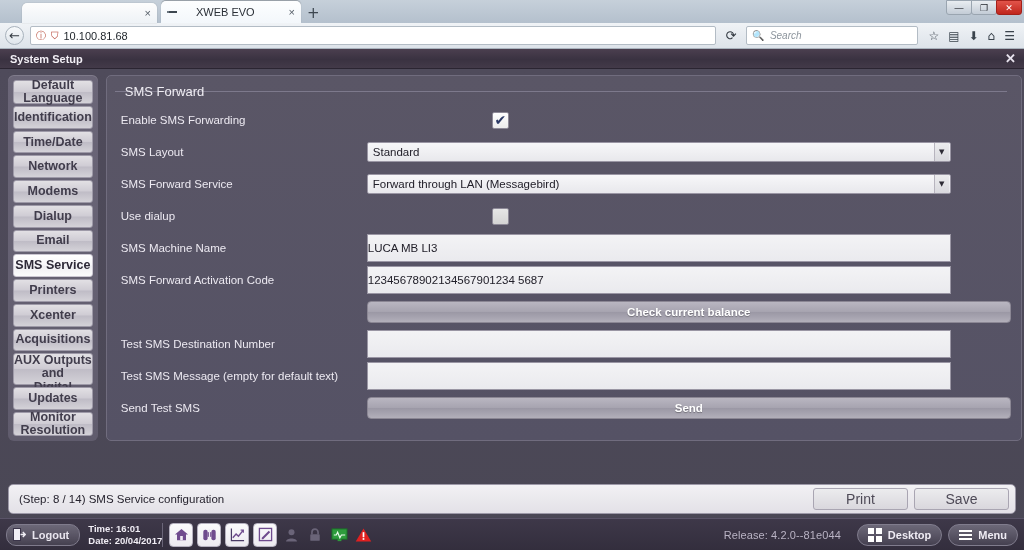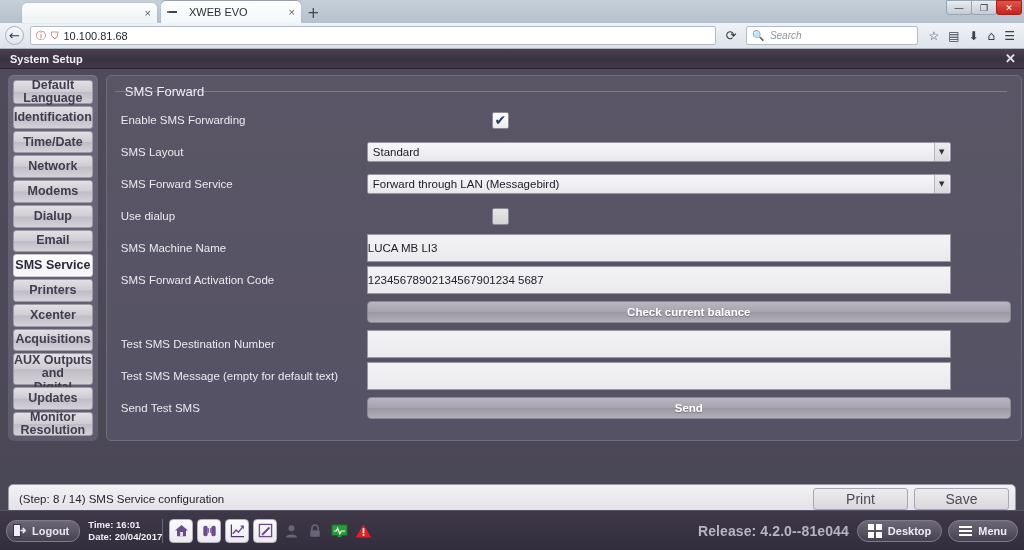--- a/index.html
+++ b/index.html
@@ -26,21 +26,21 @@
   .tab-blank {
     width: 135px; margin-left: 22px;
     background: linear-gradient(#fdfdfd, #eef2f6);
     justify-content: flex-end;
     box-shadow: 0 0 1px rgba(0,0,0,.35);
   }
   .tab-active {
     width: 140px; margin-left: 4px; height: 22px;
     background: linear-gradient(#fdfeff, #f3f7fb);
     box-shadow: 0 -1px 1px rgba(0,0,0,.25);
-    gap: 10px;
+    gap: 17px;
   }
   .tab-fav { width: 12px; height: 10px; flex: 0 0 12px; display:block; }
   .tab-title { flex: 1; white-space: nowrap; overflow: hidden; font-size: 11px; }
   .tab-x { font-size: 11px; color: #555e68; cursor: pointer; line-height: 1; }
   .newtab {
     margin-left: 6px; margin-bottom: 2px; font-size: 15px;
     color: #3d4750; cursor: pointer; line-height: 1;
     font-family: "DejaVu Sans", sans-serif;
   }
   .winbtns {
@@ -212,21 +212,21 @@
   .sbtn {
     width: 95px; height: 22px; margin-left: 6px; border-radius: 3px;
     background: linear-gradient(#ececee, #d9d7dd);
     border: 1px solid #a9a5b2;
     display: flex; align-items: center; justify-content: center;
     font-size: 14px; color: #4e4a57; cursor: pointer;
   }
 
   
   .taskbar {
-    position: absolute; left: 0; right: 0; bottom: 0; height: 40px;
+    position: absolute; left: 0; right: 0; bottom: 0; height: 32px;
     background: linear-gradient(#3e3849, #332e3d);
     border-top: 1px solid #5a5468;
     display: flex; align-items: center; padding: 0 6px;
   }
   .logout {
     height: 22px; padding: 0 10px 0 6px; border-radius: 10px;
     background: linear-gradient(#6c6878, #56526180);
     border: 1px solid #7f7b8c;
     display: flex; align-items: center; gap: 6px;
     font-size: 11px; font-weight: bold; color: #e8e5ee; cursor: pointer;
@@ -245,21 +245,21 @@
     background: linear-gradient(#fbfbfc, #eceaf0);
     border: 1px solid #b5b1bf;
     display: flex; align-items: center; justify-content: center;
     cursor: pointer;
   }
   .tray-plain {
     width: 20px; height: 24px;
     display: flex; align-items: center; justify-content: center;
   }
   .spacer { flex: 1; }
-  .release { font-size: 14px; color: #b9b3c4; margin-right: 2px; letter-spacing: .1px; font-weight: bold; }
+  .release { font-size: 11px; color: #b9b3c4; margin-right: 10px; letter-spacing: .1px; }
   .tb-btn {
     height: 22px; padding: 0 10px; margin-left: 6px; border-radius: 11px;
     background: linear-gradient(#6c6878, #55516180);
     border: 1px solid #807c8d;
     display: flex; align-items: center; gap: 6px;
     font-size: 11px; font-weight: bold; color: #efecf4; cursor: pointer;
   }
   .grid-icon { display: grid; grid-template-columns: 6px 6px; grid-gap: 2px; }
   .grid-icon i { display:block; width: 6px; height: 6px; background: #fff; }
   .ham { display: flex; flex-direction: column; gap: 2px; }

